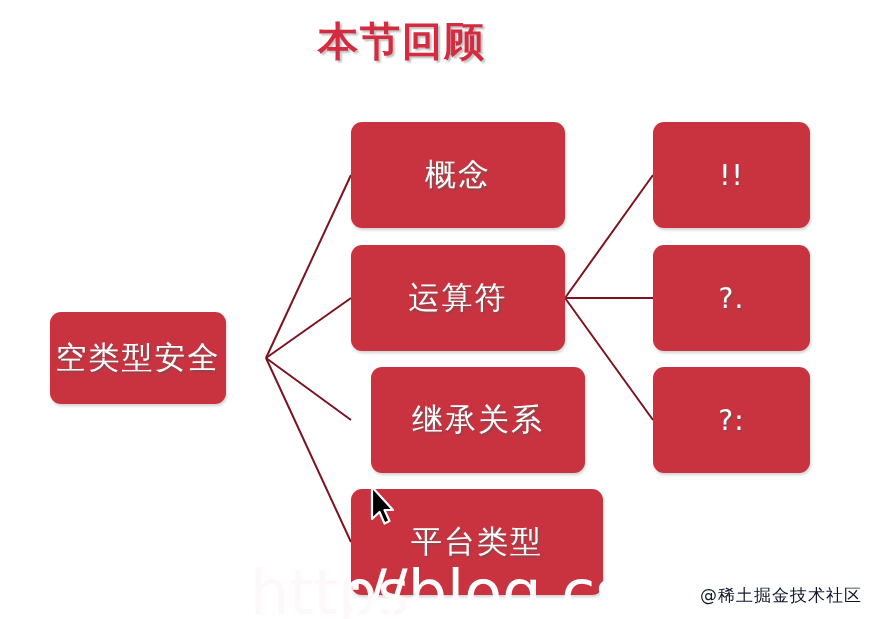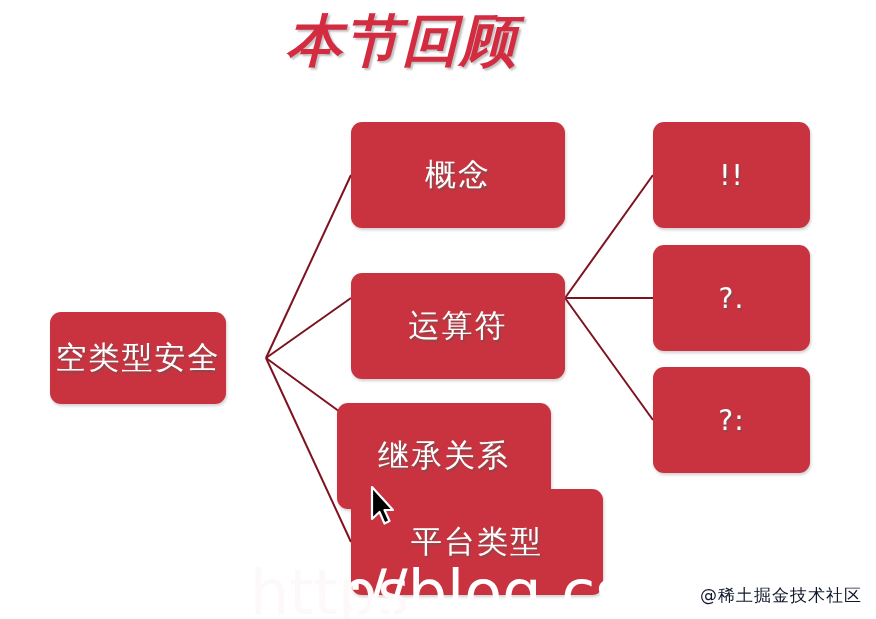--- a/index.html
+++ b/index.html
@@ -16,28 +16,27 @@
     font-family: "DejaVu Sans", "Liberation Sans", sans-serif;
   }
 
   
   #title {
     position: absolute;
     left: 0;
     top: 8px;
     width: 804px;
     text-align: center;
-    font-size: 56px;
+    font-size: 40px;
     font-weight: bold;
     color: #d32b3f;
     letter-spacing: 2px;
     text-shadow: 2px 2px 2px rgba(140,140,140,0.55);
     line-height: 66px;
     white-space: nowrap;
-    font-style: italic;
   }
 
   
   #links {
     position: absolute;
     left: 0;
     top: 0;
     width: 876px;
     height: 619px;
     pointer-events: none;
@@ -72,22 +71,22 @@
   
   #node-root {
     left: 50px;
     top: 312px;
     width: 176px;
     height: 92px;
   }
 
   
   #node-concept   { left: 351px; top: 122px; width: 214px; height: 106px; }
-  #node-operator  { left: 351px; top: 245px; width: 214px; height: 106px; margin-top: 28px; }
-  #node-inherit   { left: 337px; top: 367px; width: 214px; height: 106px; margin-top: 36px; }
+  #node-operator  { left: 351px; top: 245px; width: 214px; height: 106px; }
+  #node-inherit   { left: 371px; top: 367px; width: 214px; height: 106px; }
   #node-platform  { left: 351px; top: 489px; width: 252px; height: 106px; }
 
   
   #node-bangbang  { left: 653px; top: 122px; width: 157px; height: 106px; }
   #node-safecall  { left: 653px; top: 245px; width: 157px; height: 106px; }
   #node-elvis     { left: 653px; top: 367px; width: 157px; height: 106px; }
 
   
   #wm-url-faint {
     position: absolute;

